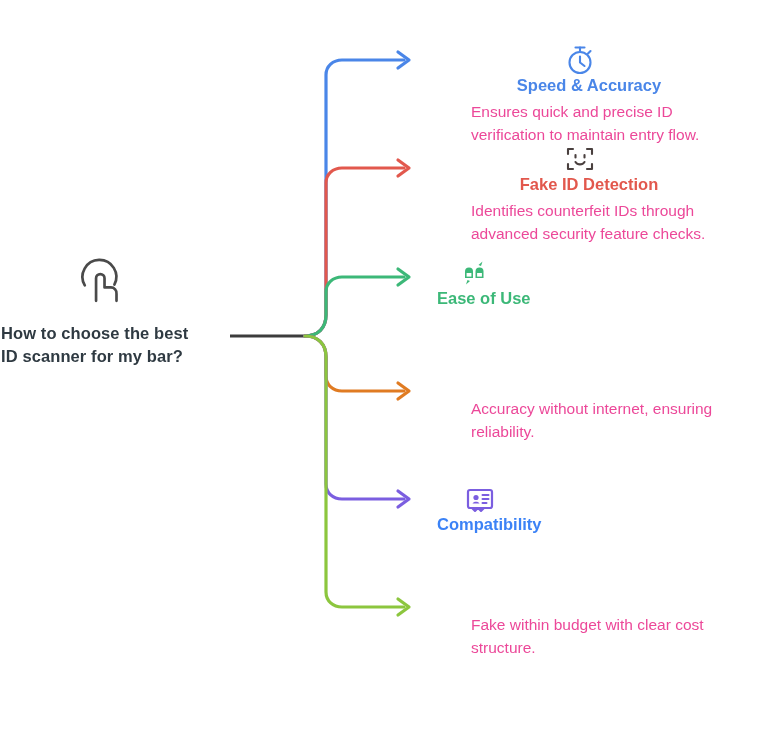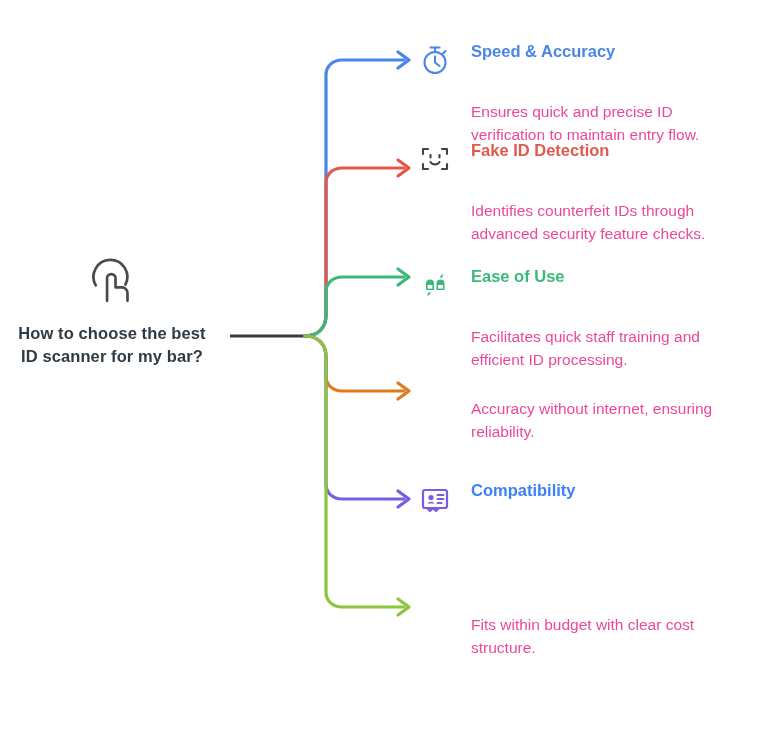--- a/index.html
+++ b/index.html
@@ -26,24 +26,24 @@
     left: 0;
     top: 0;
     width: 770px;
     height: 729px;
     pointer-events: none;
   }
 
   
   .root-node {
     position: absolute;
-    left: 12px;
+    left: 1px;
     top: 248px;
     width: 200px;
-    text-align: center;
+    text-align: left;
   }
   .root-icon {
     display: block;
     margin: 0 auto 12px auto;
     width: 62px;
     height: 62px;
   }
   .root-title {
     font-size: 16.5px;
     font-weight: bold;
@@ -52,21 +52,23 @@
     letter-spacing: 0.1px;
   }
 
   
   .branch {
     position: absolute;
     left: 418px;
   }
   .branch-head {
     display: flex;
+    align-items: center;
     height: 34px;
+    flex-direction: column;
   }
   .branch-icon {
     width: 34px;
     height: 34px;
     flex: 0 0 34px;
     display: block;
   }
   .branch-title {
     margin-left: 19px;
     font-size: 16.5px;
@@ -142,33 +144,32 @@
         <path d="M10 27 L5 27 L5 22" stroke="#4a403f" stroke-width="2.1" fill="none" stroke-linecap="round" stroke-linejoin="round"></path>
         <path d="M12.5 13 L12.5 15.5" stroke="#4a403f" stroke-width="2.1" stroke-linecap="round"></path>
         <path d="M21.5 13 L21.5 15.5" stroke="#4a403f" stroke-width="2.1" stroke-linecap="round"></path>
         <path d="M12.5 20 C14.5 23.2 19.5 23.2 21.5 20" stroke="#4a403f" stroke-width="2.1" fill="none" stroke-linecap="round"></path>
       </svg>
       <div class="branch-title" style="color:#e2584d">Fake ID Detection</div>
     </div>
     <div class="branch-desc">Identifies counterfeit IDs through advanced security feature checks.</div>
   </div>
 
-  <div class="branch" style="top:268px">
+  <div class="branch" style="top:256px">
     <div class="branch-head">
       <svg class="branch-icon" viewBox="0 0 34 34">
         <path d="M8 15.5 A4 4 0 0 1 16 15.5 L16 22 L8 22 Z" fill="#3cb878"></path>
         <rect x="9.6" y="17" width="4.8" height="3.6" fill="#ffffff"></rect>
         <path d="M18.5 15.5 A4 4 0 0 1 26.5 15.5 L26.5 22 L18.5 22 Z" fill="#3cb878"></path>
         <rect x="20.1" y="17" width="4.8" height="3.6" fill="#ffffff"></rect>
         <path d="M21.5 9 L25.5 5.5 L24 10" fill="#3cb878"></path>
         <path d="M13 25 L9 28.5 L10.5 24" fill="#3cb878"></path>
       </svg>
       <div class="branch-title" style="color:#3cb878">Ease of Use</div>
     </div>
-    <div class="branch-desc">Facilitates quick staff training and efficient ID processing.</div>
   </div>
 
   <div class="branch" style="top:374px">
     <div class="branch-desc">Accuracy without internet, ensuring reliability.</div>
   </div>
 
   <div class="branch" style="top:482px">
     <div class="branch-head">
       <svg class="branch-icon" viewBox="0 0 34 34">
         <rect x="5" y="8" width="24" height="18" rx="2" stroke="#7b5ee0" stroke-width="2.2" fill="none"></rect>
@@ -177,16 +178,16 @@
         <path d="M19.5 13 L25.5 13" stroke="#7b5ee0" stroke-width="2" stroke-linecap="round"></path>
         <path d="M19.5 17 L25.5 17" stroke="#7b5ee0" stroke-width="2" stroke-linecap="round"></path>
         <path d="M19.5 21 L23.5 21" stroke="#7b5ee0" stroke-width="2" stroke-linecap="round"></path>
         <path d="M9 26 L12 29 L15 26 L18 29 L21 26" stroke="#7b5ee0" stroke-width="2.1" fill="none" stroke-linecap="round" stroke-linejoin="round"></path>
       </svg>
       <div class="branch-title" style="color:#3b82f6">Compatibility</div>
     </div>
   </div>
 
   <div class="branch" style="top:590px">
-    <div class="branch-desc">Fits within budget with clear cost structure.</div>
+    <div class="branch-desc">Fake within budget with clear cost structure.</div>
   </div>
 
 </div>
 
 </body></html>

